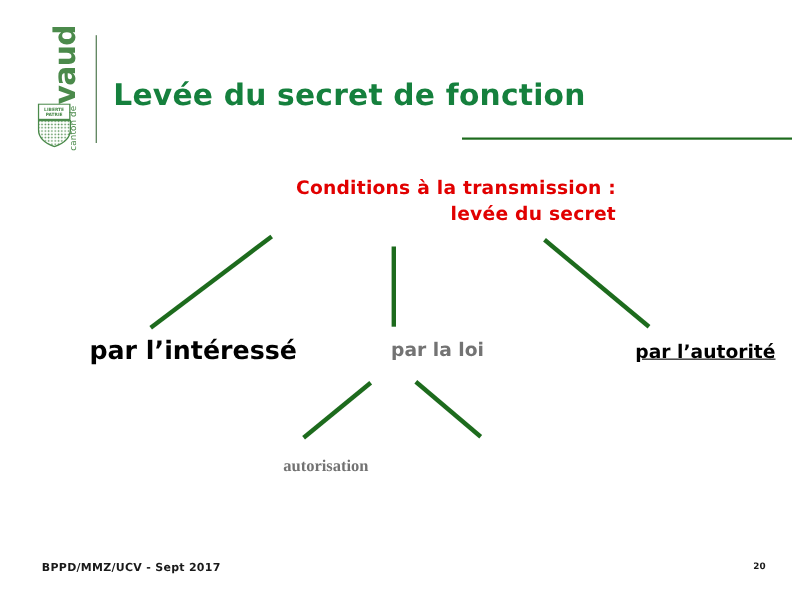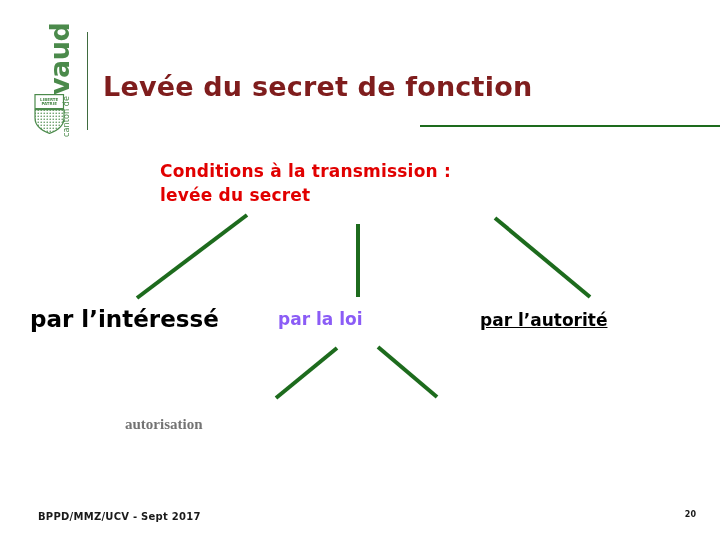--- a/index.html
+++ b/index.html
@@ -70,21 +70,21 @@
     width: 1px; height: 98px;
     background: #3f6b3f;
   }
   #slide-title {
     position: absolute;
     left: 103px; top: 52px;
     width: 600px;
     font-size: 27px;
     font-weight: 700;
     letter-spacing: 0.2px;
-    color: #7f1d1d;
+    color: #15803d;
     line-height: 34px;
   }
   #header-rule-horizontal {
     position: absolute;
     left: 420px; top: 125px;
     width: 300px; height: 2px;
     background: #1d6b1d;
   }
 
   
@@ -94,21 +94,21 @@
     width: 720px; height: 360px;
   }
   #connector-layer {
     position: absolute;
     left: 0; top: 0;
     width: 720px; height: 360px;
   }
 
   .node {
     position: absolute;
-    text-align: left;
+    text-align: right;
     font-weight: 700;
   }
 
   #node-root {
     left: 160px; top: 24px;
     width: 400px;
     font-size: 17px;
     line-height: 24px;
     color: #E10000;
     letter-spacing: 0.2px;
@@ -118,21 +118,21 @@
     width: 240px;
     font-size: 23px;
     line-height: 23px;
     color: #000000;
   }
   #node-loi {
     left: 278px; top: 173px;
     width: 162px;
     font-size: 17px;
     line-height: 23px;
-    color: #8b5cf6;
+    color: #737373;
   }
   #node-autorite {
     left: 480px; top: 173px;
     width: 225px;
     font-size: 17px;
     line-height: 25px;
     color: #000000;
     text-decoration: underline;
   }
   #node-autorisation {

